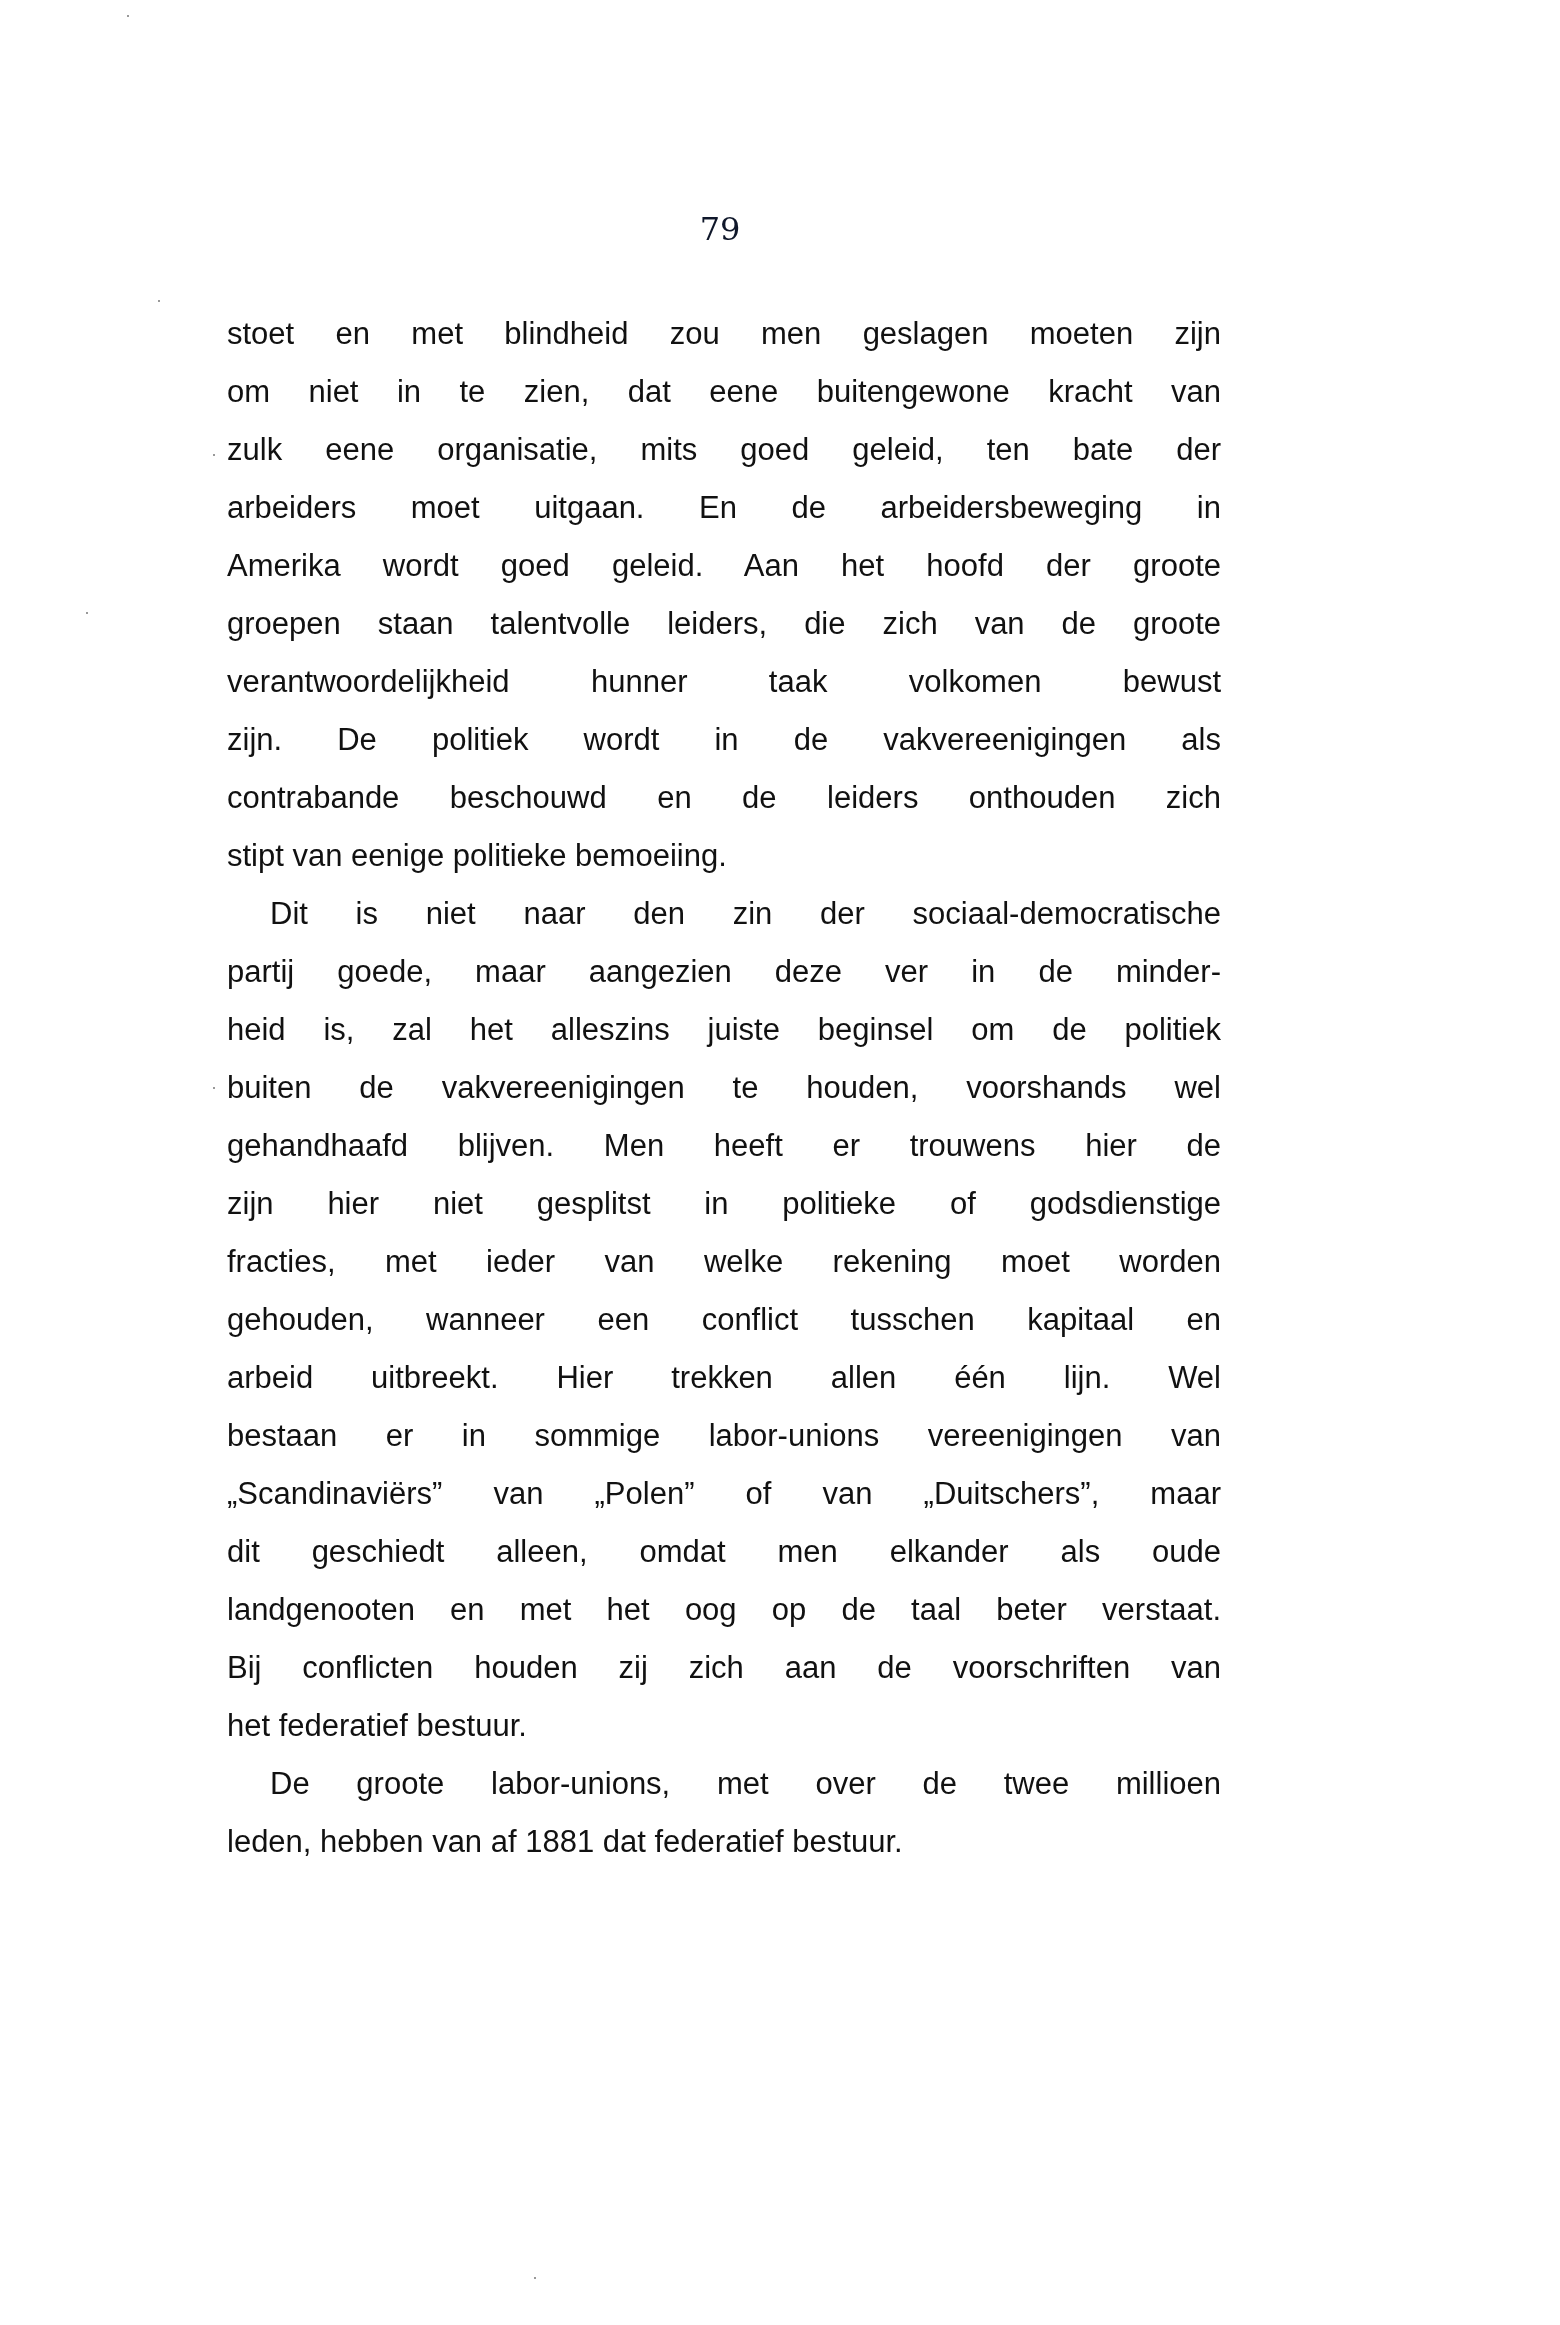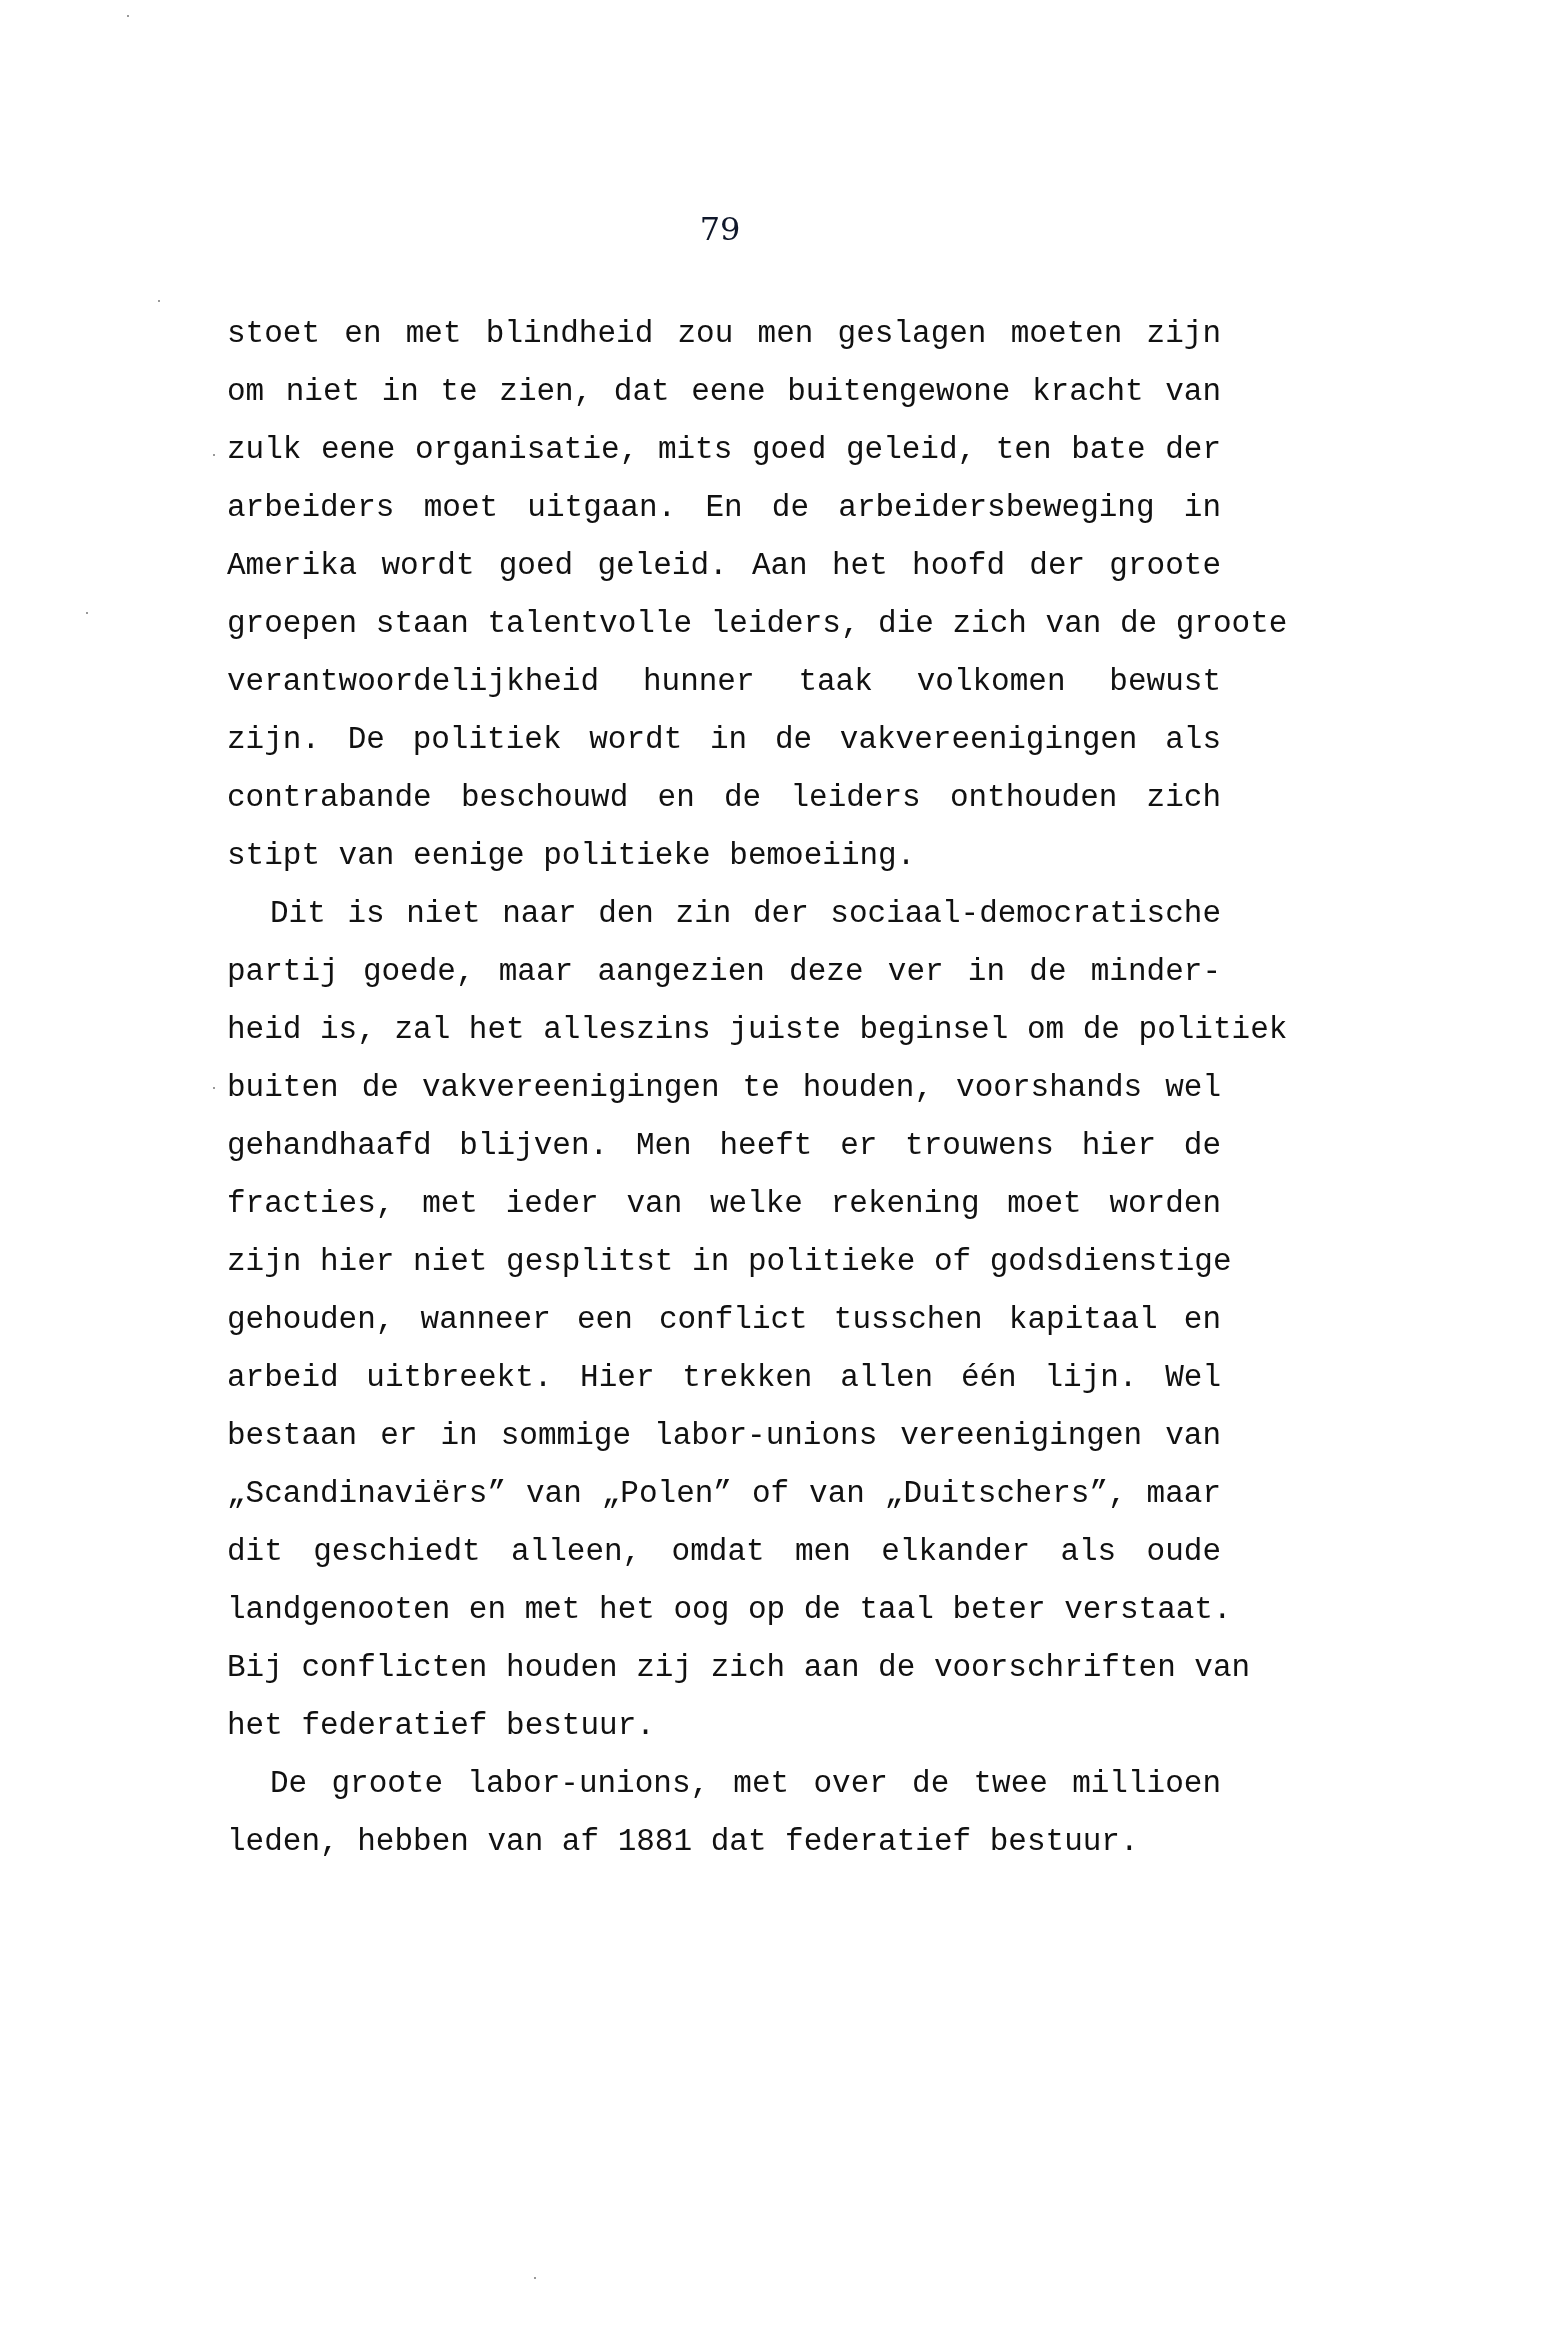--- a/index.html
+++ b/index.html
@@ -4,21 +4,21 @@
 <style>
   html, body { margin: 0; padding: 0; background: #ffffff; }
   body { width: 1561px; height: 2326px; position: relative; overflow: hidden; }
   .page { position: absolute; left: 0; top: 0; width: 1561px; height: 2326px; background: #ffffff; color: #111111; }
   .page-number {
     position: absolute; left: 0; top: 211px; width: 1440px; text-align: center;
     font-family: "DejaVu Serif", serif; font-size: 32px; line-height: 37px; color: #0f172a;
   }
   .text-block {
     position: absolute; left: 227px; top: 310px; width: 994px;
-    font-family: Liberation Mono, monospace; font-size: 31px; color: #111;
+    font-family: Liberation Sans, sans-serif; font-size: 31px; color: #111;
   }
   .line {
     display: block; height: 58px; line-height: 47px; white-space: nowrap;
     text-align: justify; text-align-last: justify;
   }
   .line.last { text-align: left; text-align-last: left; }
   .line.indent { padding-left: 43px; }
   .speck { position: absolute; width: 1.9px; height: 1.9px; background: #999; }
 </style>
 </head>
@@ -39,22 +39,22 @@
       <span class="line">zijn. De politiek wordt in de vakvereenigingen als</span>
       <span class="line">contrabande beschouwd en de leiders onthouden zich</span>
       <span class="line last">stipt van eenige politieke bemoeiing.</span>
     </div>
     <div class="paragraph">
       <span class="line indent">Dit is niet naar den zin der sociaal-democratische</span>
       <span class="line">partij goede, maar aangezien deze ver in de minder-</span>
       <span class="line">heid is, zal het alleszins juiste beginsel om de politiek</span>
       <span class="line">buiten de vakvereenigingen te houden, voorshands wel</span>
       <span class="line">gehandhaafd blijven. Men heeft er trouwens hier de</span>
+      <span class="line">zijn hier niet gesplitst in politieke of godsdienstige</span>
       <span class="line">fracties, met ieder van welke rekening moet worden</span>
-      <span class="line">zijn hier niet gesplitst in politieke of godsdienstige</span>
       <span class="line">gehouden, wanneer een conflict tusschen kapitaal en</span>
       <span class="line">arbeid uitbreekt. Hier trekken allen één lijn. Wel</span>
       <span class="line">bestaan er in sommige labor-unions vereenigingen van</span>
       <span class="line">„Scandinaviërs” van „Polen” of van „Duitschers”, maar</span>
       <span class="line">dit geschiedt alleen, omdat men elkander als oude</span>
       <span class="line">landgenooten en met het oog op de taal beter verstaat.</span>
       <span class="line">Bij conflicten houden zij zich aan de voorschriften van</span>
       <span class="line last">het federatief bestuur.</span>
     </div>
     <div class="paragraph">

